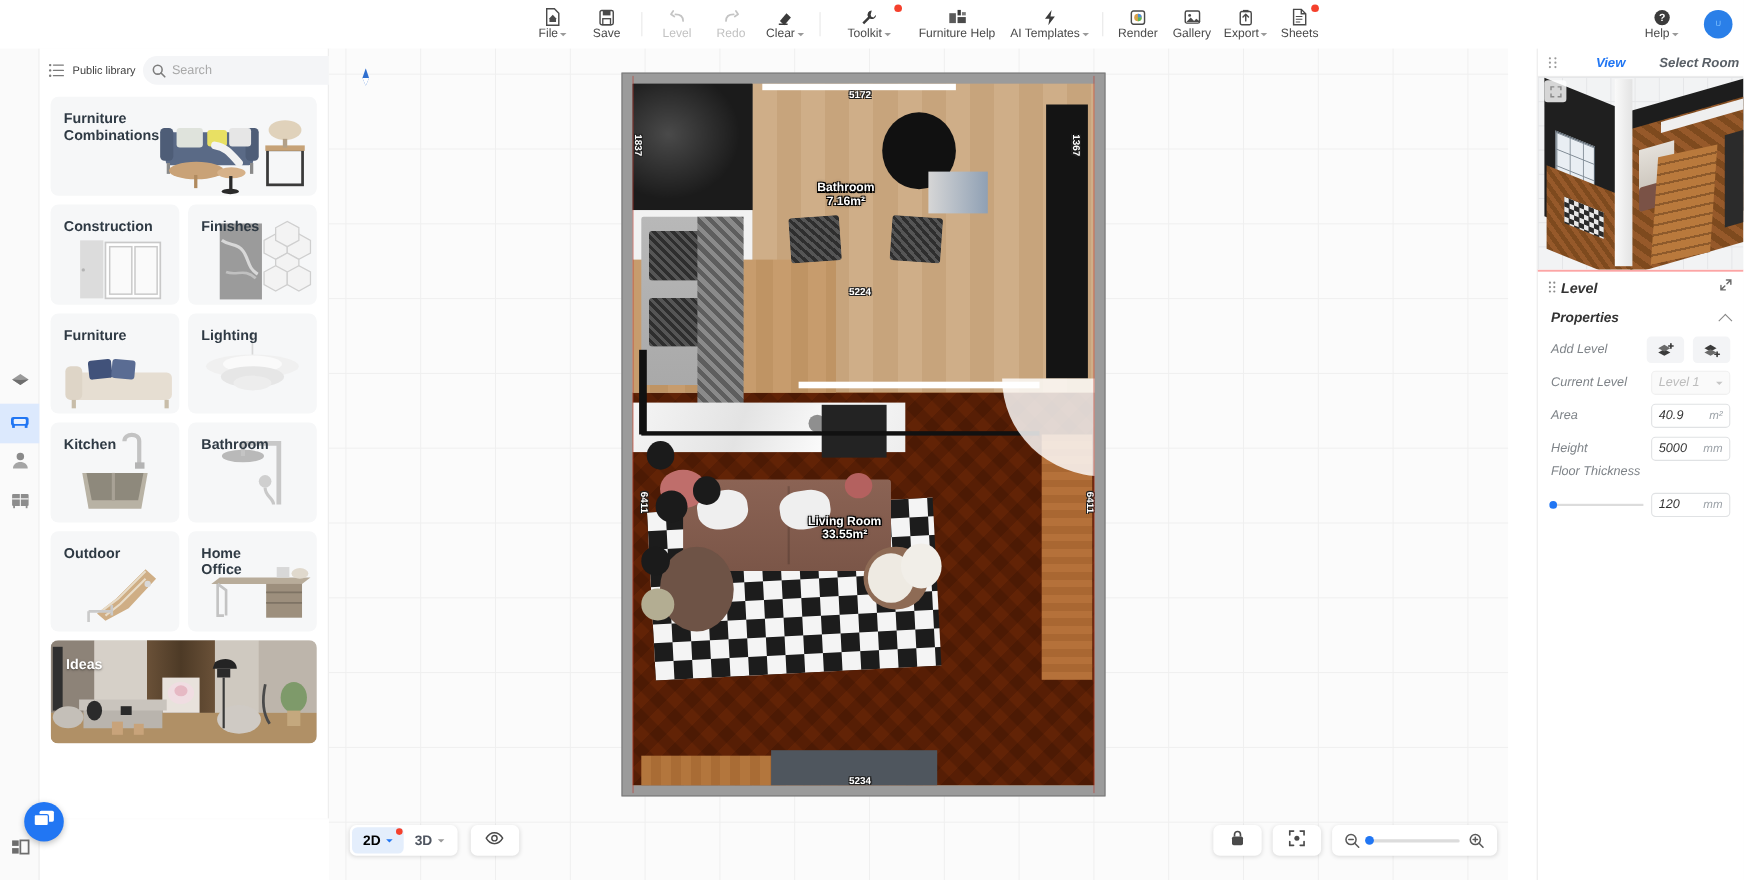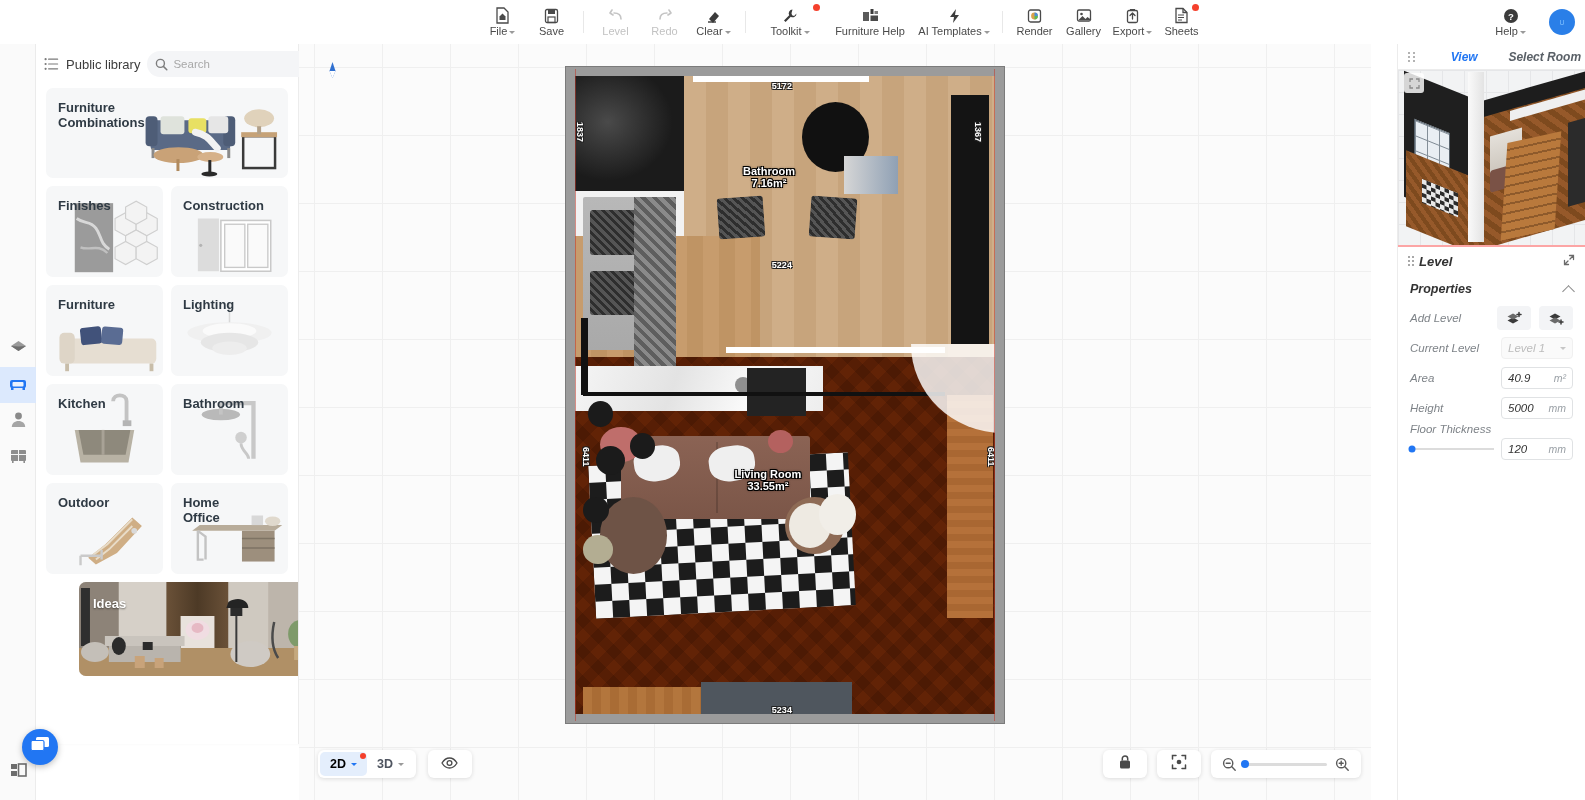--- a/index.html
+++ b/index.html
@@ -66,21 +66,21 @@
   .libpanel {
     position: absolute; left: 36px; top: 44px; width: 263px; height: 700px;
     background: #fff; border-right: 1px solid #ececec;
     display: flex; flex-direction: column;
     box-shadow: 1px 0 3px rgba(0,0,0,.04);
   }
   .lib-head {
     height: 40px; display: flex; align-items: center; gap: 7px;
     padding: 0 10px 0 8px; flex-shrink: 0;
   }
-  .lib-title { font-size: 13px; color: #3d3d3d; white-space: nowrap; }
+  .lib-title { font-size: 10px; color: #3d3d3d; white-space: nowrap; }
   .searchbox {
     flex: 1; height: 26px; background: #f4f5f7; border-radius: 13px;
     display: flex; align-items: center; padding: 0 8px; gap: 5px;
   }
   .searchbox input {
     flex: 1; border: none; background: transparent; outline: none;
     font-size: 11.5px; color: #555; font-family: "Liberation Sans", sans-serif;
   }
   .searchbox input::placeholder { color: #a8a8a8; }
   .cam-btn { width: 20px; height: 20px; display:flex; align-items:center; justify-content:center; cursor: pointer; }
@@ -98,21 +98,21 @@
   .cat-half { width: 50%; height: 91px; }
   .cat-label {
     position: absolute; left: 12px; top: 12px; font-size: 13px;
     font-weight: bold; color: #2f3a44; line-height: 15px;
     max-width: 62%; z-index: 2;
   }
   .cat-full .cat-label { max-width: 44%; }
   .cat-art { position: absolute; right: 0; bottom: 0; width: 100%; height: 100%; }
   .cat-ideas {
     width: 100%; height: 94px; border-radius: 7px; overflow: hidden;
-    position: relative; cursor: pointer; margin-left: 33px;
+    position: relative; cursor: pointer;
   }
   .cat-ideas .cat-label { color: #fff; left: 14px; top: 14px;
     text-shadow: 0 1px 2px rgba(0,0,0,.5); }
 
   
   .chat-fab {
     position: absolute; left: 22px; bottom: 35px; width: 36px; height: 36px;
     border-radius: 50%; background: #2176f3; display: flex;
     align-items: center; justify-content: center; cursor: pointer;
     box-shadow: 0 2px 6px rgba(0,0,0,.25); z-index: 20;
@@ -451,21 +451,21 @@
     width: 72px; height: 22px; border: 1px solid #f0f0f0; border-radius: 4px;
     display: flex; align-items: center; justify-content: space-between;
     padding: 0 6px; background: #fafafa; cursor: pointer;
   }
   .pselect .pval { color: #bcbcbc; }
   .lvl-btn {
     width: 34px; height: 24px; background: #f3f4f6; border-radius: 4px;
     display: flex; align-items: center; justify-content: center; cursor: pointer;
   }
   .ft-row { padding: 0 12px; }
-  .ft-label { font-size: 11.5px; color: #7e8388; margin-bottom: 3px; }
+  .ft-label { font-size: 11.5px; color: #7e8388; margin-bottom: 13px; }
   .ft-bottom { display: flex; align-items: center; justify-content: space-between;
     padding: 0 12px; }
   .ft-slider { width: 84px; height: 2px; background: #dcdcdc; position: relative;
     cursor: pointer; }
   .ft-knob { position: absolute; left: 2px; top: 50%; transform: translate(-50%,-50%);
     width: 7px; height: 7px; border-radius: 50%; background: #2176f3; }
 </style>
 </head>
 <body>
 
@@ -721,43 +721,43 @@
           <ellipse cx="164" cy="86" rx="8" ry="2.5" fill="#2a2a2a"></ellipse>
           <rect x="198" y="48" width="32" height="32" fill="none" stroke="#3a3a3a" stroke-width="2.5"></rect>
           <rect x="196" y="44" width="36" height="5" fill="#c6a277"></rect>
           <ellipse cx="214" cy="30" rx="15" ry="9" fill="#e0d2bb"></ellipse>
           <rect x="212" y="38" width="4" height="8" fill="#b2a088"></rect>
         </svg>
       </div>
 
       <div class="cat-row">
         <div class="cat cat-half">
+          <span class="cat-label">Construction</span>
+          <svg class="cat-art" viewBox="0 0 122 91" preserveAspectRatio="xMaxYMax meet">
+            <rect x="28" y="30" width="22" height="55" fill="#dcdcdc"></rect>
+            <rect x="52" y="32" width="52" height="53" fill="#fff" stroke="#c9c9c9" stroke-width="1.6"></rect>
+            <rect x="56" y="36" width="21" height="45" fill="#fafafa" stroke="#c9c9c9" stroke-width="1.4"></rect>
+            <rect x="80" y="36" width="21" height="45" fill="#fafafa" stroke="#c9c9c9" stroke-width="1.4"></rect>
+            <circle cx="31" cy="58" r="1.6" fill="#b3b3b3"></circle>
+          </svg>
+        </div>
+        <div class="cat cat-half">
           <span class="cat-label">Finishes</span>
           <svg class="cat-art" viewBox="0 0 122 91" preserveAspectRatio="xMaxYMax meet">
             <rect x="30" y="14" width="40" height="72" fill="#9b9b9b"></rect>
             <path d="M32 30c8 6 14 2 20 10s4 16 14 22" stroke="#d8d8d8" stroke-width="3" fill="none"></path>
             <path d="M36 60c10 4 18-4 28 6" stroke="#c0c0c0" stroke-width="2.5" fill="none"></path>
             <g fill="#f3f3f3" stroke="#cfcfcf" stroke-width="1.2">
               <path d="M72 30l11-6 11 6v12l-11 6-11-6z"></path>
               <path d="M94 30l11-6 11 6v12l-11 6-11-6z"></path>
               <path d="M83 48l11-6 11 6v12l-11 6-11-6z"></path>
               <path d="M72 60l11-6 11 6v12l-11 6-11-6z"></path>
               <path d="M94 60l11-6 11 6v12l-11 6-11-6z"></path>
               <path d="M83 18l11-6 11 6v12l-11 6-11-6z"></path>
             </g>
-          </svg>
-        </div>
-        <div class="cat cat-half">
-          <span class="cat-label">Construction</span>
-          <svg class="cat-art" viewBox="0 0 122 91" preserveAspectRatio="xMaxYMax meet">
-            <rect x="28" y="30" width="22" height="55" fill="#dcdcdc"></rect>
-            <rect x="52" y="32" width="52" height="53" fill="#fff" stroke="#c9c9c9" stroke-width="1.6"></rect>
-            <rect x="56" y="36" width="21" height="45" fill="#fafafa" stroke="#c9c9c9" stroke-width="1.4"></rect>
-            <rect x="80" y="36" width="21" height="45" fill="#fafafa" stroke="#c9c9c9" stroke-width="1.4"></rect>
-            <circle cx="31" cy="58" r="1.6" fill="#b3b3b3"></circle>
           </svg>
         </div>
       </div>
 
       <div class="cat-row">
         <div class="cat cat-half">
           <span class="cat-label">Furniture</span>
           <svg class="cat-art" viewBox="0 0 122 91" preserveAspectRatio="xMaxYMax meet">
             <rect x="20" y="52" width="95" height="26" rx="5" fill="#e6ded2"></rect>
             <rect x="14" y="46" width="16" height="32" rx="5" fill="#ded5c7"></rect>

